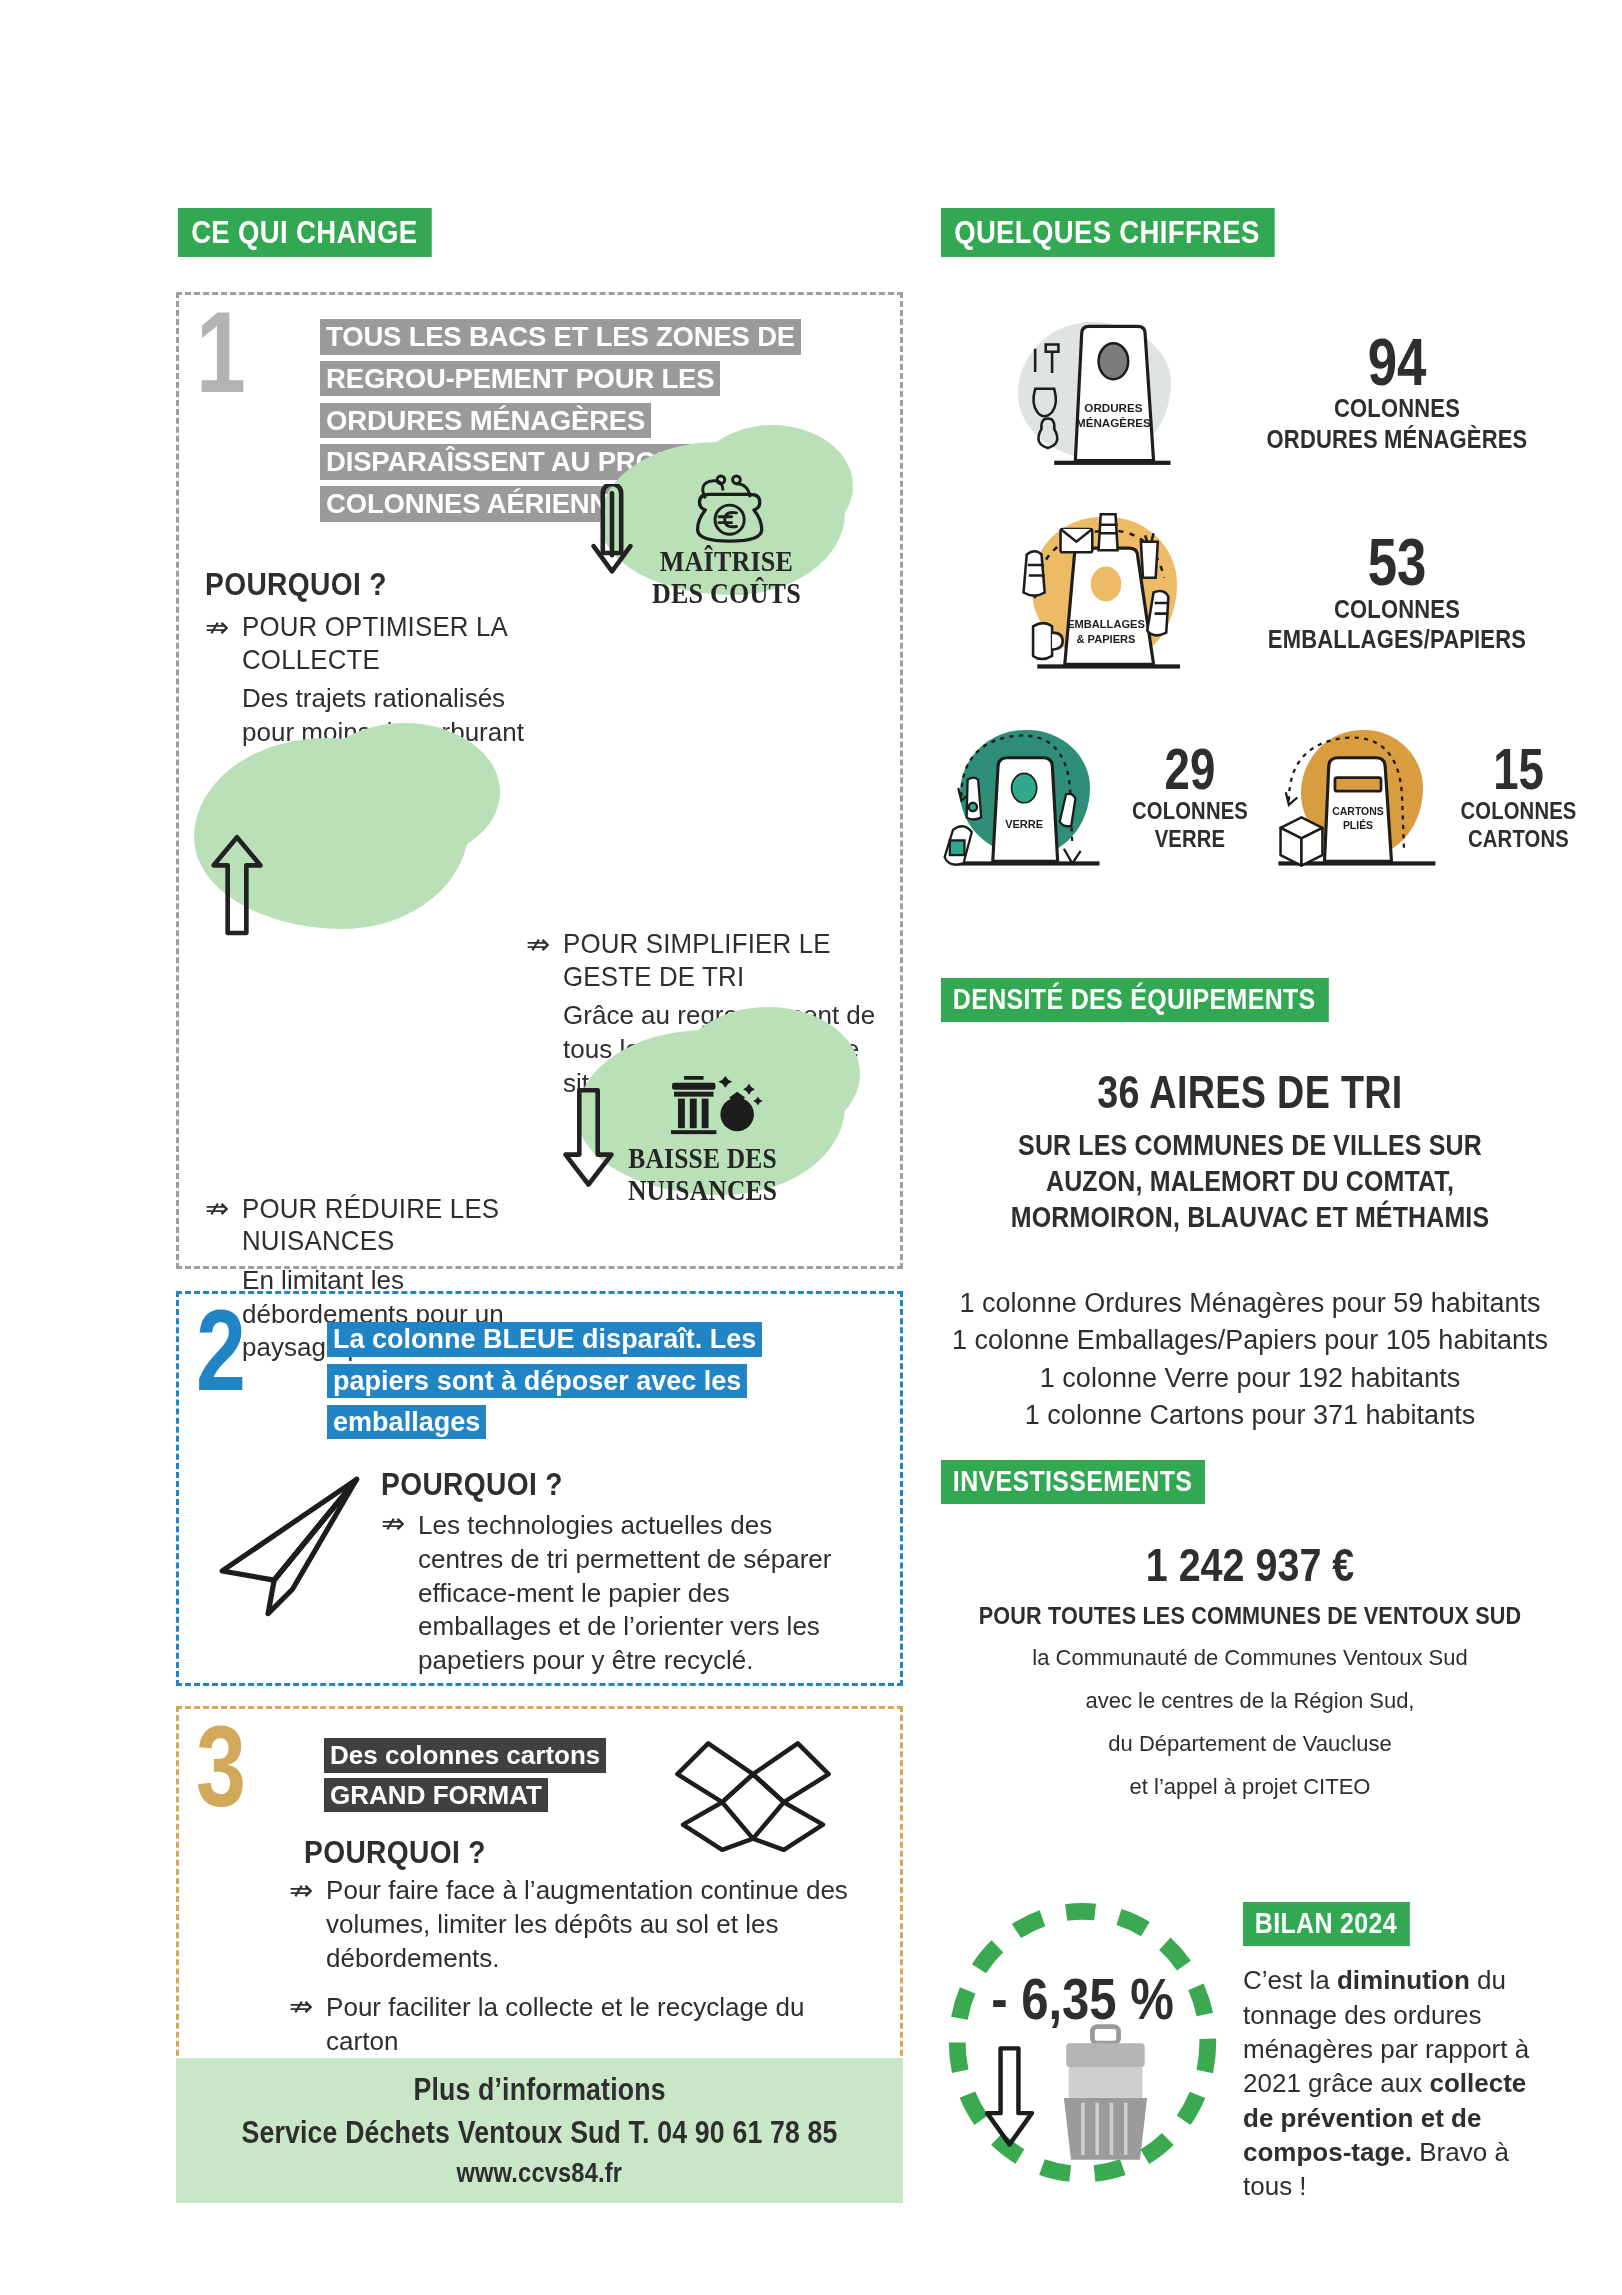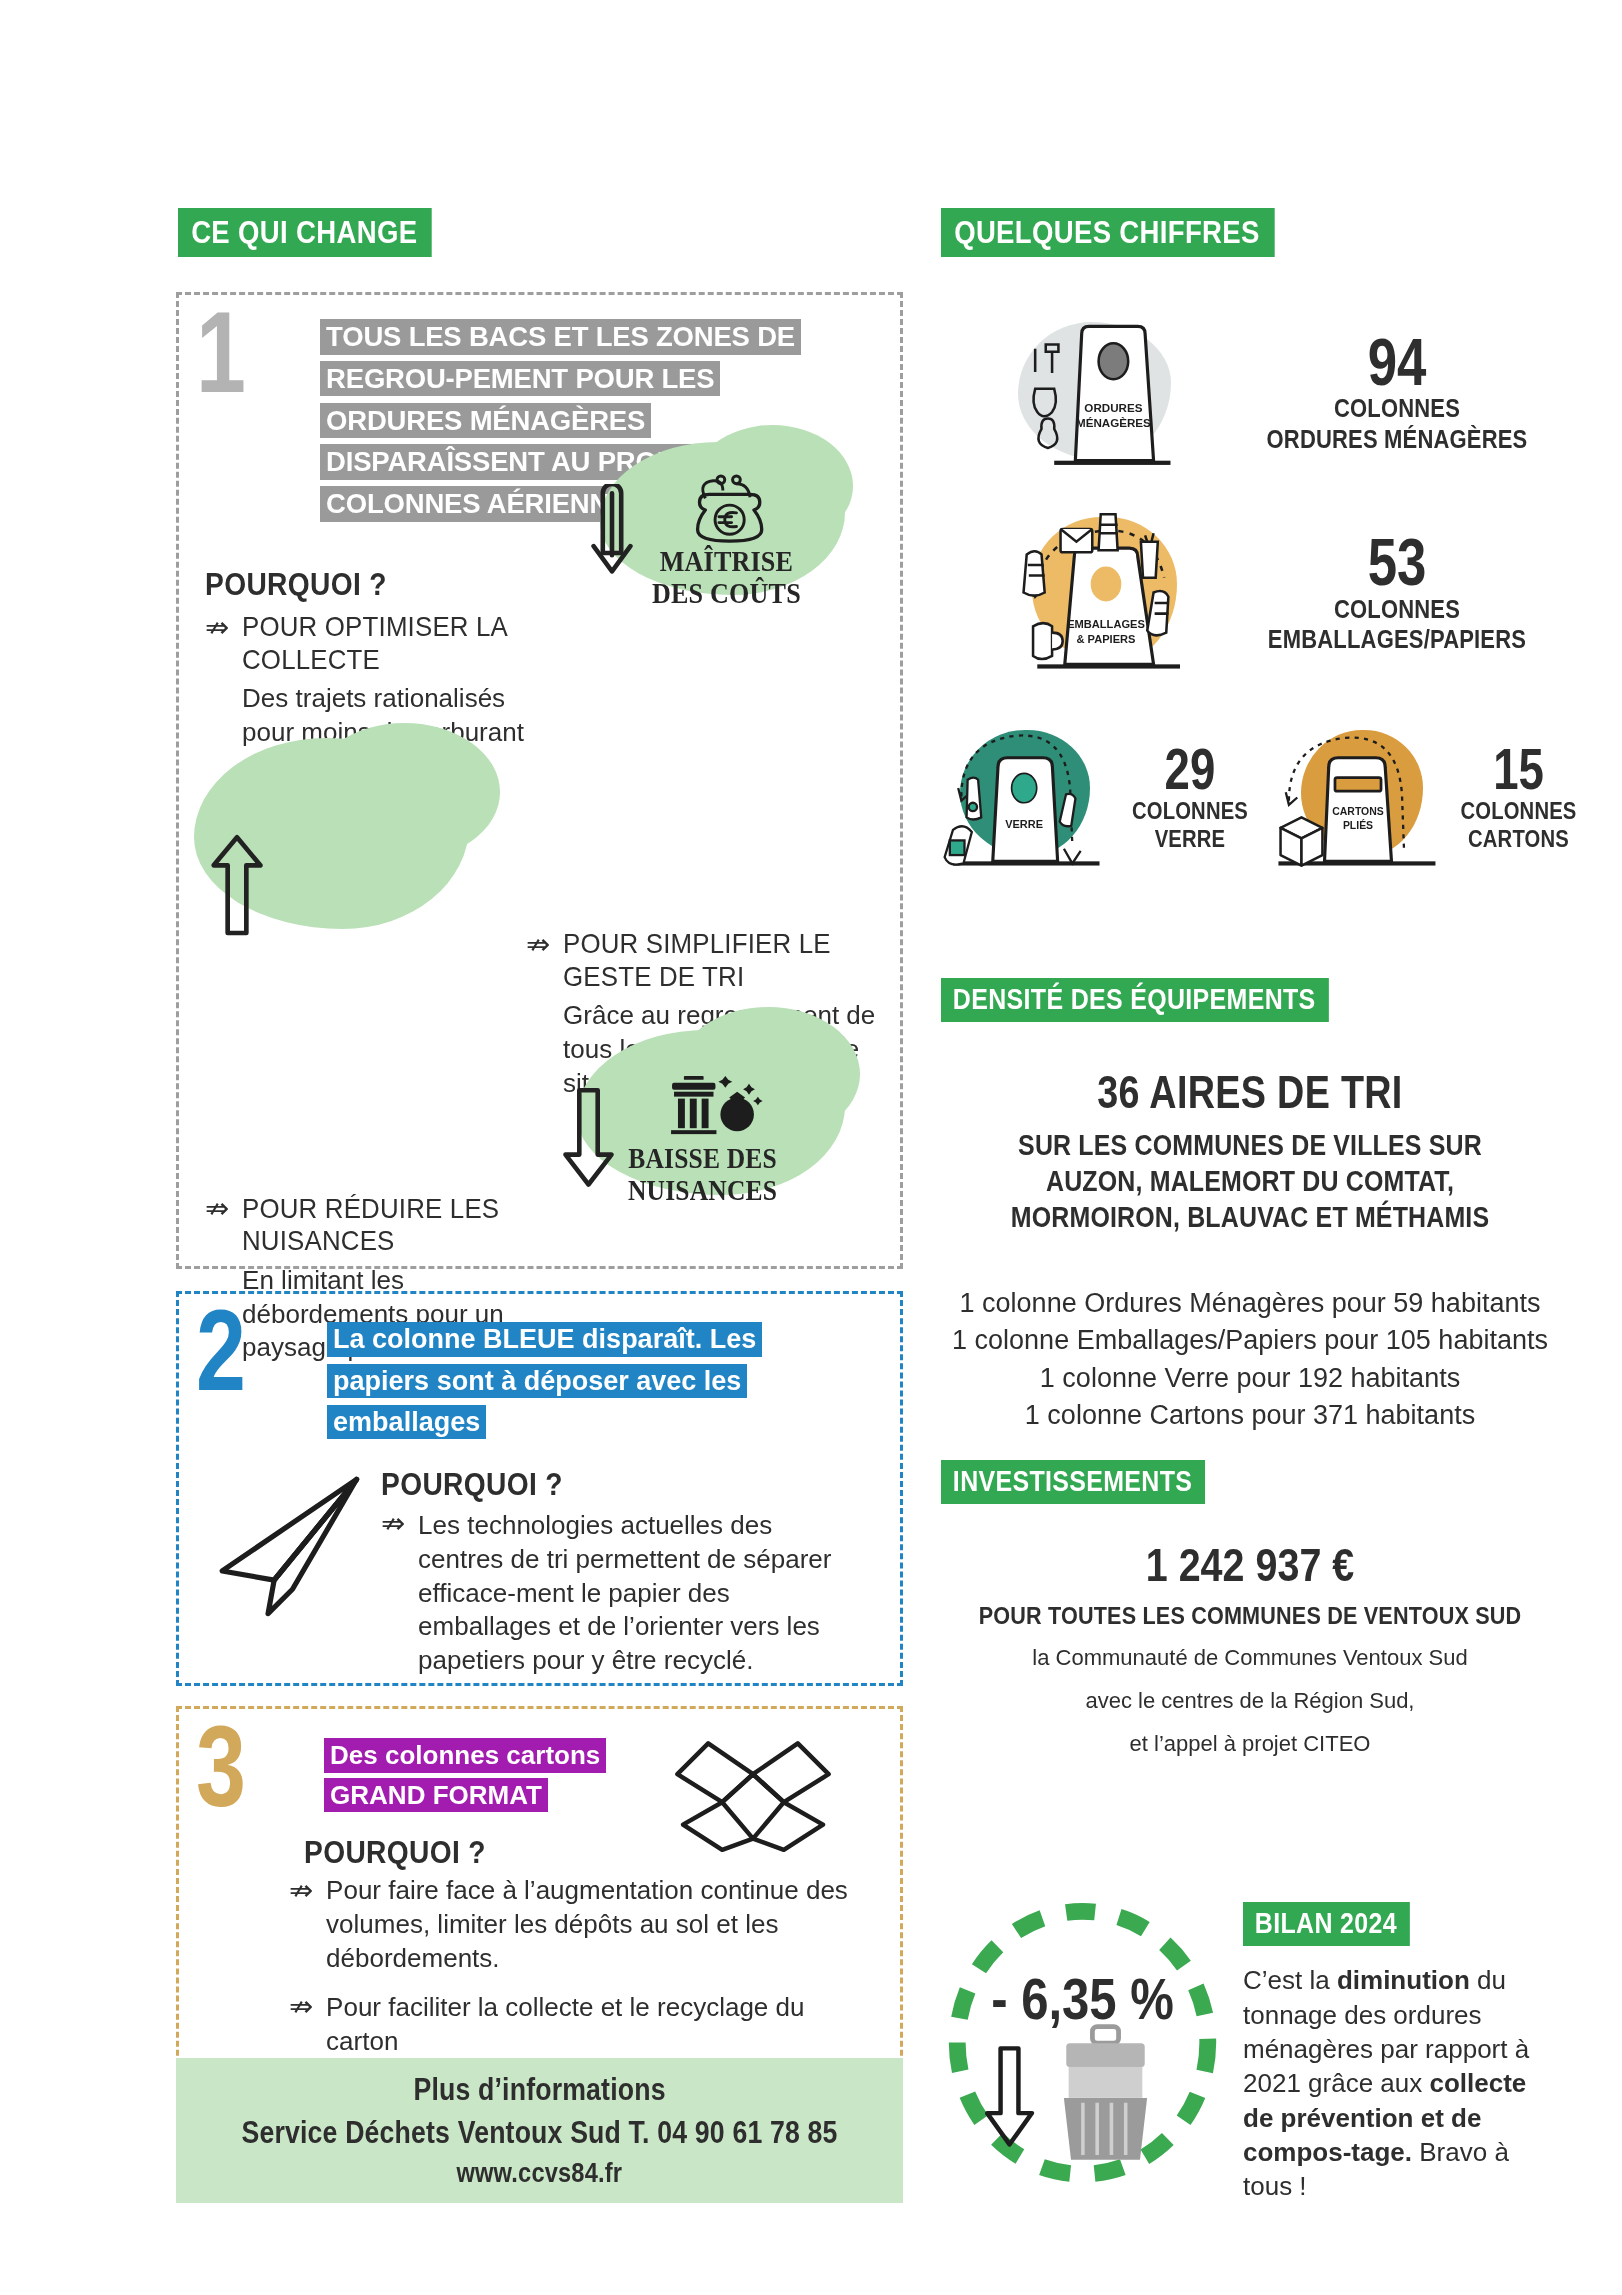--- a/index.html
+++ b/index.html
@@ -34,21 +34,21 @@
   .num-2{color:#2185c5;}
   .num-3{color:#d2a85a;}
 
   .hl{
     display:inline;color:#fff;font-weight:bold;
     padding:2.3px 6.1px;line-height:1.52;
     box-decoration-break:clone;-webkit-box-decoration-break:clone;
   }
   .hl-gray{background:#9a9a9a;font-size:27.5px;letter-spacing:-0.2px;}
   .hl-blue{background:#2185c5;font-size:27px;}
-  .hl-tan{background:#a21caf;font-size:26px;text-align:right;}
+  .hl-tan{background:#404040;font-size:26px;text-align:right;}
 
   .head-wrap{margin-left:115px;width:536px;}
   .head-wrap-2{margin-left:122px;width:528px;}
   .head-wrap-3{margin-left:119px;width:360px;}
 
   .pourquoi{
     font-size:32px;font-weight:bold;letter-spacing:0.4px;
     transform:scaleX(.88);transform-origin:left center;
     margin:0 0 4.6px 0;
   }
@@ -404,20 +404,21 @@
   </div>
 
   <div style="position:absolute;left:941px;top:1460px;">
     <span class="tag tag-sm">INVESTISSEMENTS</span>
   </div>
   <div style="position:absolute;left:940px;top:1523px;width:620px;text-align:center;">
     <div class="money">1 242 937 €</div>
     <div class="inv-caps">POUR TOUTES LES COMMUNES DE VENTOUX SUD</div>
     <div class="inv-line">la Communauté de Communes Ventoux Sud</div>
     <div class="inv-line">avec le centres de la Région Sud,</div>
+    <div class="inv-line">du Département de Vaucluse</div>
     <div class="inv-line">et l’appel à projet CITEO</div>
   </div>
 
   <div class="bilan-wrap" style="position:absolute;left:945px;top:1867px;width:627px;">
     <div class="pct-circle">
       <svg width="275" height="283" viewBox="0 0 180 185" style="position:absolute;left:0;top:0;">
         <ellipse cx="90" cy="92" rx="82" ry="86" fill="none" stroke="#3aa94f" stroke-width="11" stroke-dasharray="19 16" stroke-linecap="butt"></ellipse>
       </svg>
       <div class="pct-val">- 6,35 %</div>
       <svg width="67" height="115" viewBox="0 0 60 100" style="position:absolute;left:31px;top:138px;">

